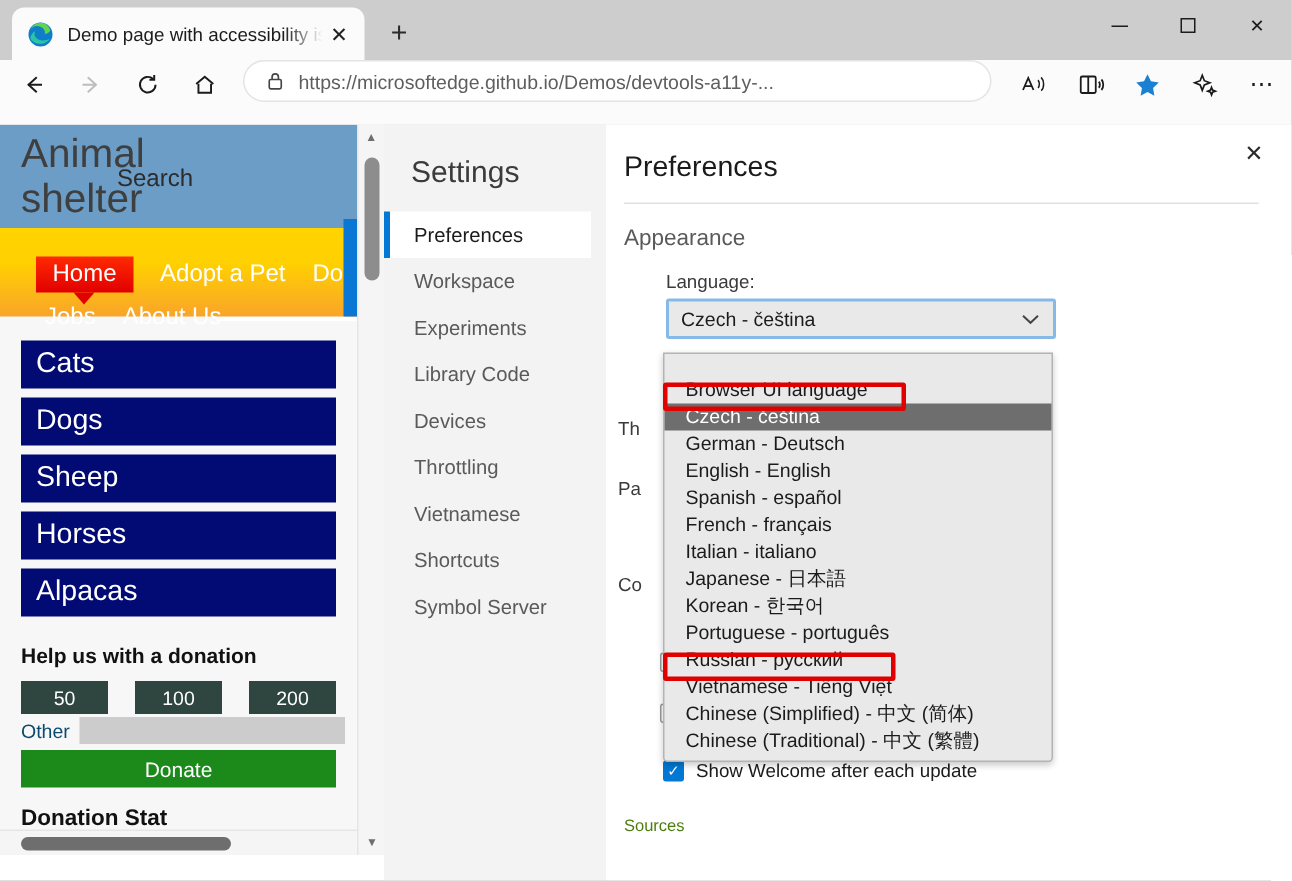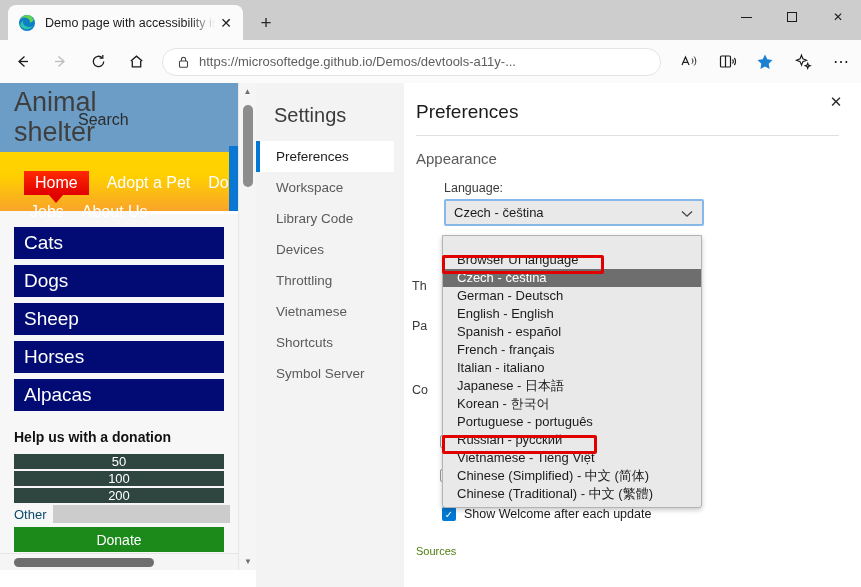--- a/index.html
+++ b/index.html
@@ -38,21 +38,21 @@
     font-size: 19px; color: #2b2b2b; font-weight: 300; border-radius: 4px;
   }
   .wincontrols { position: absolute; right: 0; top: 0; display: flex; height: 34px; }
   .wc { width: 46px; height: 34px; display:flex; align-items:center; justify-content:center; color:#1b1b1b; font-size: 12px; }
   .wc .bar { width: 11px; height: 1px; background: #1b1b1b; }
   .wc .sq  { width: 10px; height: 10px; border: 1px solid #1b1b1b; }
 
   
   .toolbar {
     position: absolute; left: 0; top: 40px; width: 861px; height: 43px;
-    background: #fbfbfb; display: flex; align-items: center;
+    background: #fbfbfb; display: flex; align-items: flex-start;
   }
   .tb-btn {
     width: 32px; height: 32px; margin-left: 6px; border-radius: 4px;
     display: flex; align-items: center; justify-content: center;
     color: #1b1b1b;
   }
   .tb-btn.disabled { color: #bdbdbd; }
   .omnibox {
     flex: 1 1 auto; height: 28px; margin: 0 6px 0 10px;
     background: #ffffff; border-radius: 14px;
@@ -102,21 +102,21 @@
     border-left: 7px solid transparent; border-right: 7px solid transparent;
     border-top: 8px solid #e10000;
   }
   .animals { padding: 16px 14px 0 14px; }
   .animal-btn {
     background: #020a73; color: #ffffff; font-size: 19px;
     padding: 6px 10px; margin-bottom: 6px; height: 32px;
     display: flex; align-items: center;
   }
   .donate-head { font-size: 14px; font-weight: bold; color: #111; padding: 12px 14px 9px 14px; }
-  .amt-row { display: flex; padding: 0 14px; gap: 2px; flex-direction: column; }
+  .amt-row { display: flex; padding: 0 14px; gap: 18px; }
   .amt {
     flex: 1 1 0; background: #2e463f; color: #ffffff; font-size: 13px;
     height: 22px; display: flex; align-items: center; justify-content: center;
   }
   .other-row { display: flex; align-items: center; padding: 2px 14px 0 14px; }
   .other-lbl { font-size: 13px; color: #0c4a6e; margin-right: 6px; }
   .other-input { flex: 1 1 auto; height: 18px; background: #cccccc; border: none; }
   .donate-btn {
     margin: 4px 14px 0 14px; background: #1b8a1b; color: #ffffff;
     font-size: 14px; height: 25px; display: flex; align-items: center; justify-content: center;
@@ -343,20 +343,21 @@
       <div class="vs-arrow" style="position:absolute;bottom:0;width:18px;">▼</div>
     </div>
   </div>
 
   <div class="devtools">
 
     <div class="dt-side">
       <div class="dt-heading">Settings</div>
       <div class="dt-item selected">Preferences</div>
       <div class="dt-item">Workspace</div>
+      <div class="dt-item">Experiments</div>
       <div class="dt-item">Library Code</div>
       <div class="dt-item">Devices</div>
       <div class="dt-item">Throttling</div>
       <div class="dt-item">Vietnamese</div>
       <div class="dt-item">Shortcuts</div>
       <div class="dt-item">Symbol Server</div>
     </div>
 
     <div class="dt-main">
       <div class="dt-close">✕</div>

